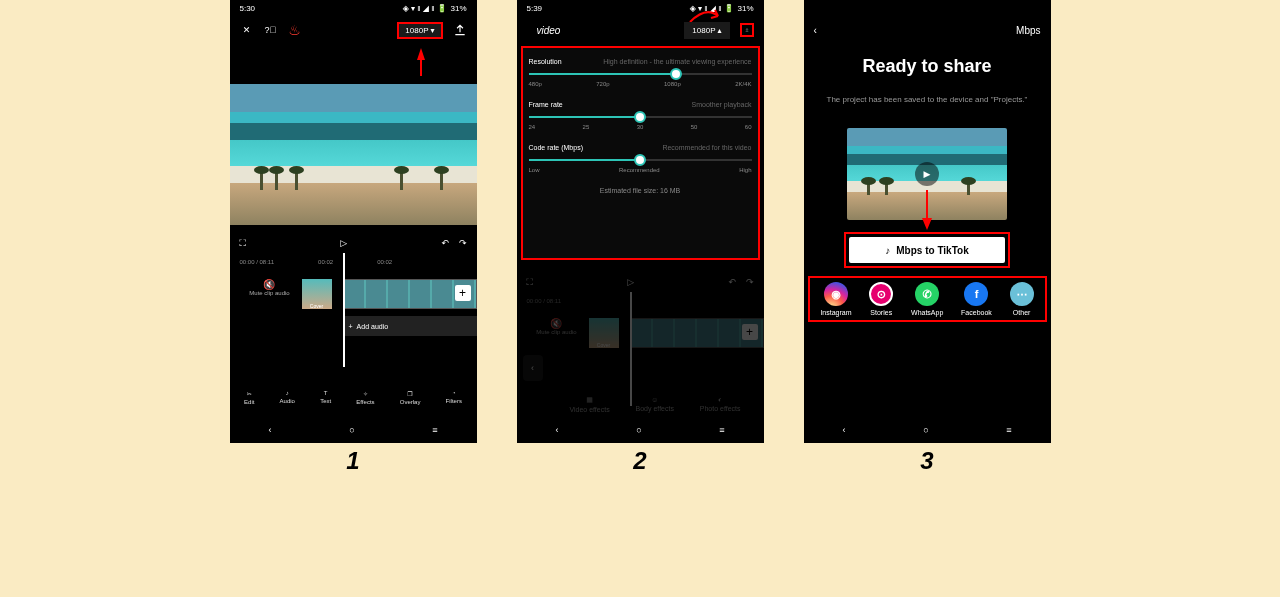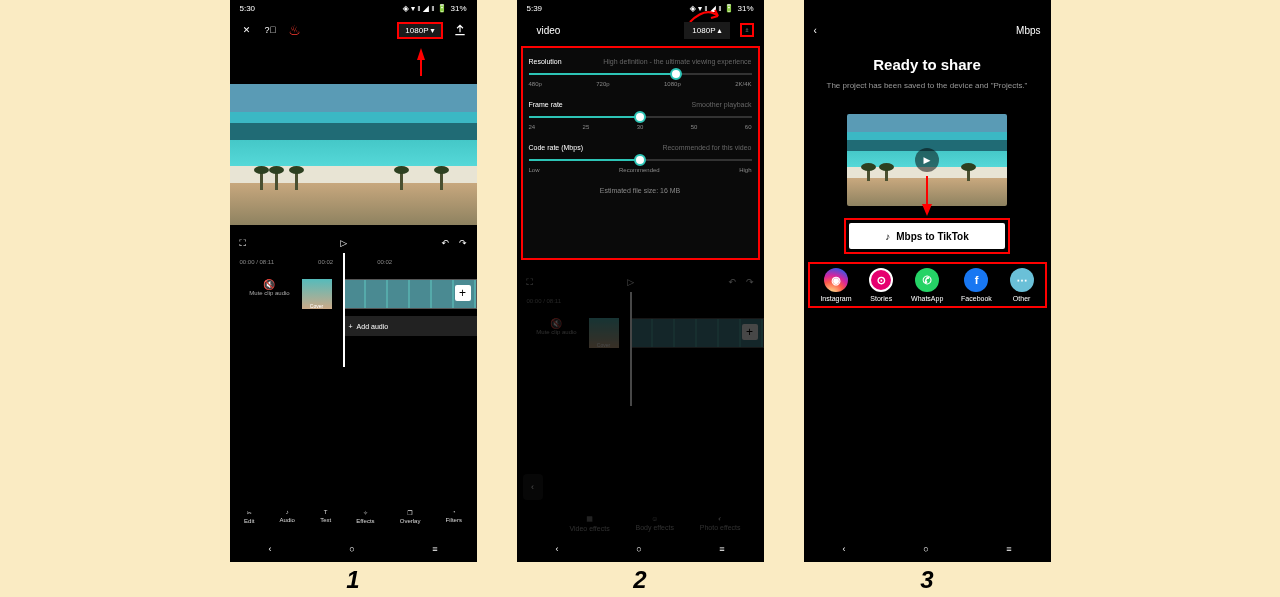--- a/index.html
+++ b/index.html
@@ -1,18 +1,18 @@
 <!DOCTYPE html>
 <html><head>
 <meta charset="utf-8">
 <style>
   * { box-sizing: border-box; margin: 0; padding: 0; }
   body { background: #faebc3; font-family: -apple-system, Helvetica, Arial, sans-serif; display: flex; justify-content: center; gap: 40px; padding: 0 20px; }
   .phone-wrap { display: flex; flex-direction: column; align-items: center; }
-  .phone { width: 247px; height: 562px; background: #000; position: relative; overflow: hidden; color: #fff; font-size: 9px; }
+  .phone { width: 247px; height: 443px; background: #000; position: relative; overflow: hidden; color: #fff; font-size: 9px; }
   .status-bar { height: 16px; display: flex; justify-content: space-between; align-items: center; padding: 0 10px; font-size: 8px; }
   .status-right { display: flex; gap: 3px; align-items: center; }
   .top-bar { height: 28px; display: flex; justify-content: space-between; align-items: center; padding: 0 10px; }
   .top-left, .top-right { display: flex; gap: 10px; align-items: center; }
   .ic { width: 14px; height: 14px; display: inline-flex; align-items: center; justify-content: center; }
   .flame { color: #ff3b30; font-size: 14px; }
   .res-btn { background: #1a1a1a; border: 2px solid #f00; padding: 2px 6px; font-size: 8px; display: flex; align-items: center; gap: 2px; position:relative; }
   .red-box { border: 2px solid #f00; }
   .preview { width: 100%; height: 141px; position: relative; margin-top: 40px; }
   .beach { width:100%; height:100%; background: linear-gradient(to bottom, #5a9bb5 0%, #5a9bb5 20%, #3bb8c4 20%, #3bb8c4 28%, #206b75 28%, #206b75 40%, #45c8c8 40%, #55d8d8 58%, #e8e4d4 58%, #e8e4d4 70%, #c8a87e 70%, #8e8260 100%); position:relative; }
@@ -29,37 +29,37 @@
   .add-audio { position:absolute; left:113px; top:45px; right:0; height:20px; background:#222; display:flex; align-items:center; padding-left:6px; font-size:7px; gap:4px; }
   .bottom-tools { position:absolute; bottom:26px; left:0; right:0; height:40px; display:flex; justify-content:space-around; align-items:center; padding:0 2px; }
   .tool { display:flex; flex-direction:column; align-items:center; gap:2px; font-size:6px; color:#ddd; }
   .nav-bar { position:absolute; bottom:0; left:0; right:0; height:26px; display:flex; justify-content:space-around; align-items:center; }
   .step-num { font-size: 24px; font-weight: 900; font-style: italic; color: #000; margin-top: 4px; }
   .red-arrow { position:absolute; width:0; height:0; }
   .arrow-up { border-left:4px solid transparent; border-right:4px solid transparent; border-bottom:12px solid #f00; }
   .arrow-up::after { content:''; position:absolute; top:10px; left:-1px; width:2px; height:18px; background:#f00; }
   .arrow-curve { position:absolute; right:30px; top:-14px; }
   
-  .title2 { padding:3px 10px; font-size:10px; }
+  .title2 { padding:3px 10px; font-size:10px;font-style:italic; }
   .export-panel { position:absolute; top:46px; left:4px; right:4px; height:214px; border:2px solid #f00; padding:10px 6px; background:#0a0a0a;}
   .slider-section { margin-bottom: 14px; }
   .slider-head { display:flex; justify-content:space-between; font-size:7px; margin-bottom:8px; }
   .slider-head span:last-child { color:#666; }
   .slider-track { height:2px; background:#333; position:relative; margin-bottom:6px; }
   .slider-fill { height:2px; background:#2dc4b6; position:absolute; left:0; }
   .slider-thumb { position:absolute; top:-5px; width:12px; height:12px; border-radius:50%; background:#fff; border:2px solid #2dc4b6; margin-left:-6px; }
   .slider-labels { display:flex; justify-content:space-between; font-size:6px; color:#888; }
   .file-size { text-align:center; font-size:7px; color:#888; margin-top:4px; }
   .dim-area { position:absolute; top:264px; left:0; right:0; bottom:26px; opacity:0.28; }
   .tool2 { display:flex; flex-direction:column; align-items:center; gap:2px; font-size:7px; color:#aaa; }
   .back-chip { position:absolute; left:6px; bottom:36px; width:20px; height:26px; background:#1a1a1a; border-radius:4px; display:flex; align-items:center; justify-content:center;}
   
   .done-bar { height:28px; display:flex; justify-content:space-between; align-items:center; padding:0 10px; font-size:10px;}
-  .ready-title { text-align:center; font-size:15px; font-weight:700; margin-top:12px; }
-  .ready-sub { text-align:center; font-size:8px; color:#999; margin-top:8px; }
+  .ready-title { text-align:center; font-size:18px; font-weight:700; margin-top:12px; }
+  .ready-sub { text-align:center; font-size:8px; color:#999; margin-top:18px; }
   .share-thumb { width:160px; height:92px; margin:24px auto 12px; position:relative; }
   .play-circle { position:absolute; top:50%; left:50%; width:24px; height:24px; margin:-12px; background:rgba(0,0,0,.5); border-radius:50%; display:flex; align-items:center; justify-content:center; }
   .down-arrow { position:absolute; left:50%; top:62px; }
   .down-arrow .shaft { width:2px; height:28px; background:#f00; margin-left:-1px; }
   .down-arrow .head { width:0;height:0; border-left:5px solid transparent; border-right:5px solid transparent; border-top:12px solid #f00; margin-left:-5px; }
   .tiktok-wrap { width:166px; margin:0 auto; border:2px solid #f00; padding:3px; }
   .tiktok-btn { height:26px; background:#fff; color:#000; display:flex; align-items:center; justify-content:center; gap:6px; font-size:10px; font-weight:600; border-radius:2px; }
   .share-grid { margin:8px 4px 0; border:2px solid #f00; padding:4px 2px; display:flex; justify-content:space-around; }
   .share-item { display:flex; flex-direction:column; align-items:center; gap:3px; font-size:7px; }
   .share-ic { width:24px; height:24px; border-radius:50%; display:flex; align-items:center; justify-content:center; color:#fff; font-weight:700; font-size:11px; }

